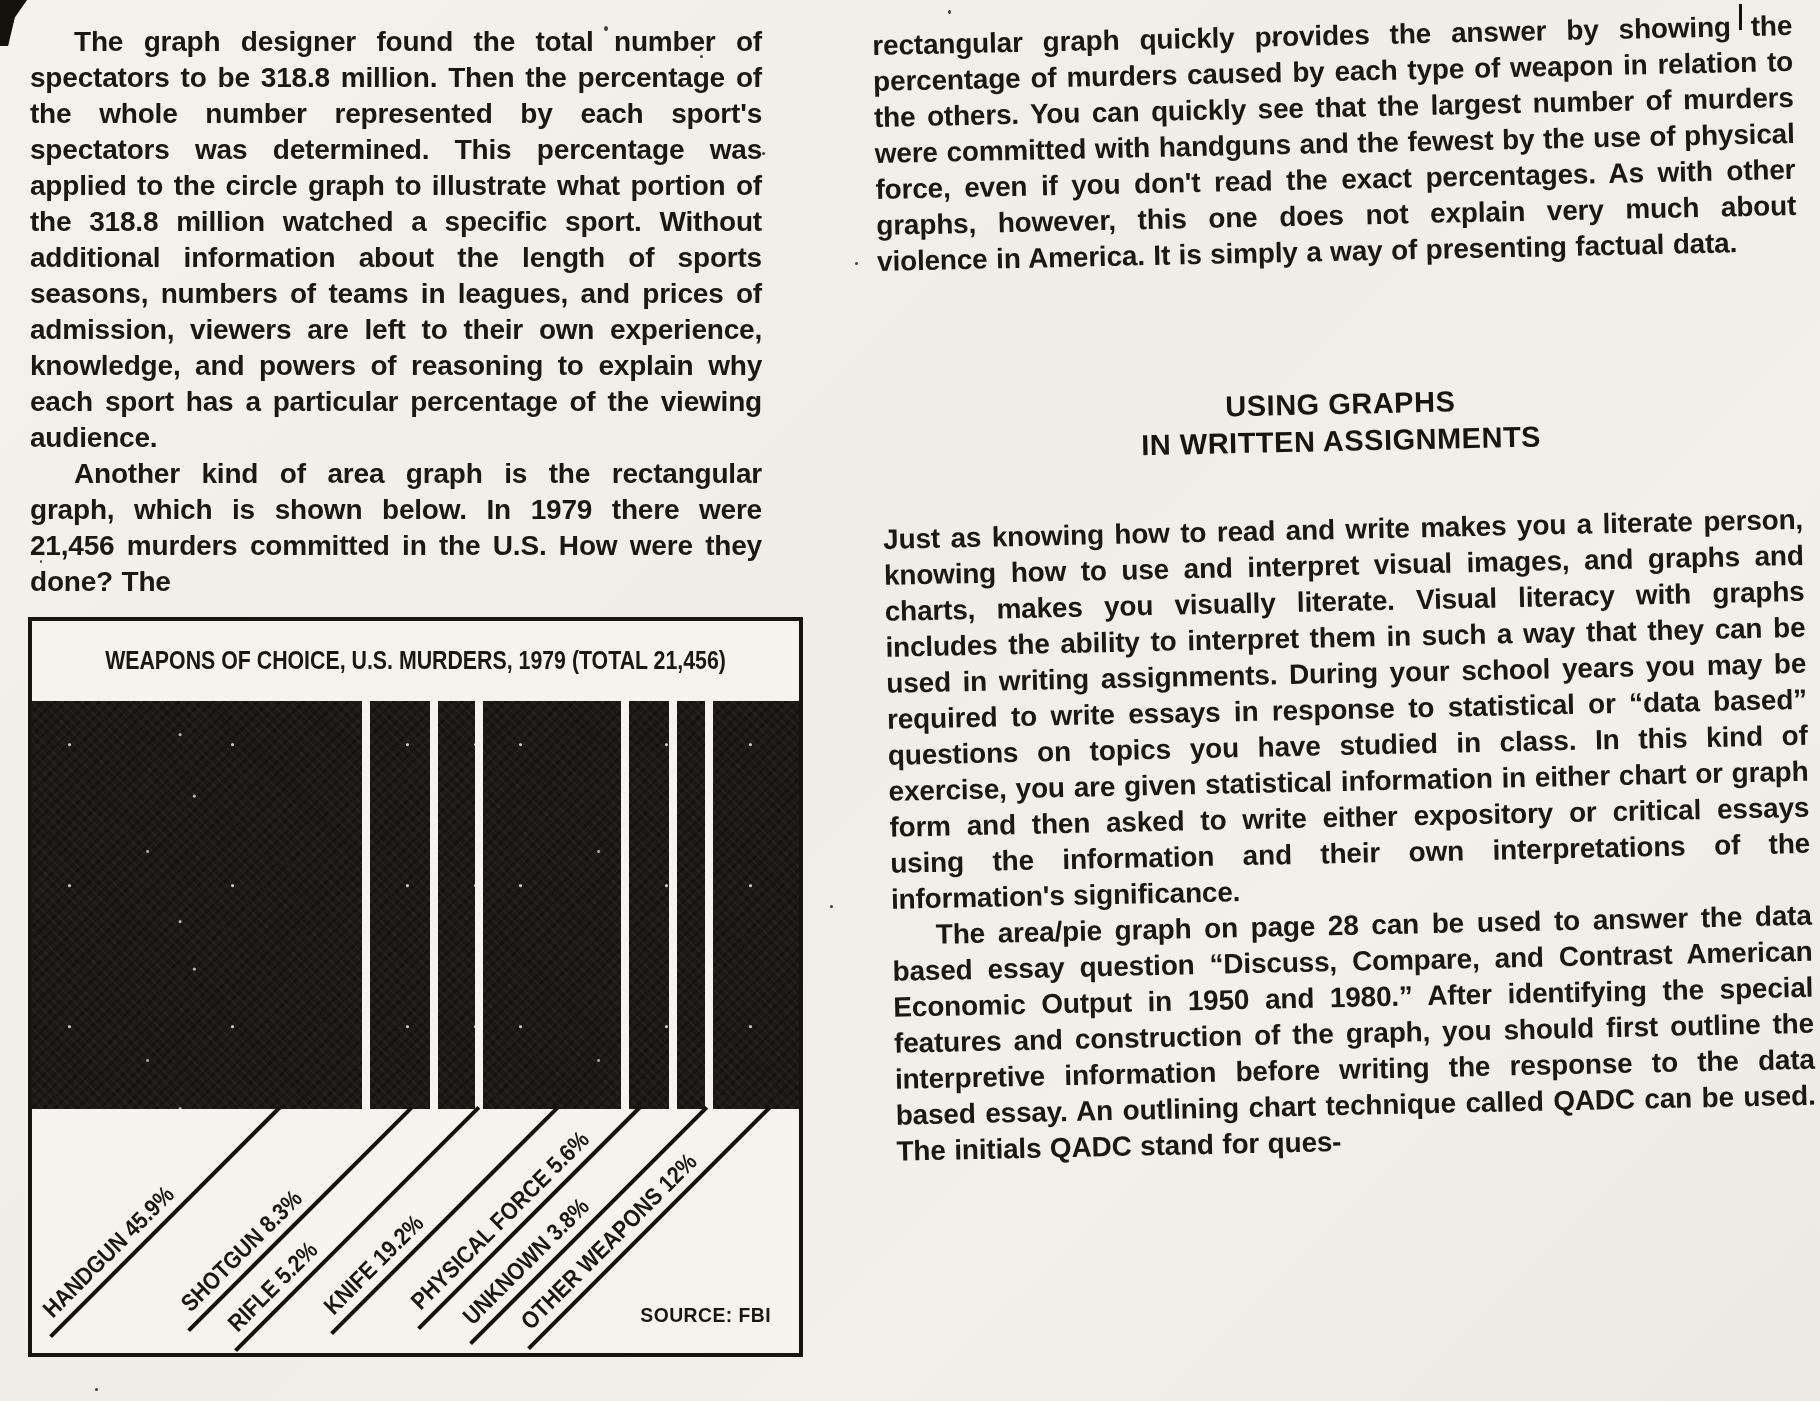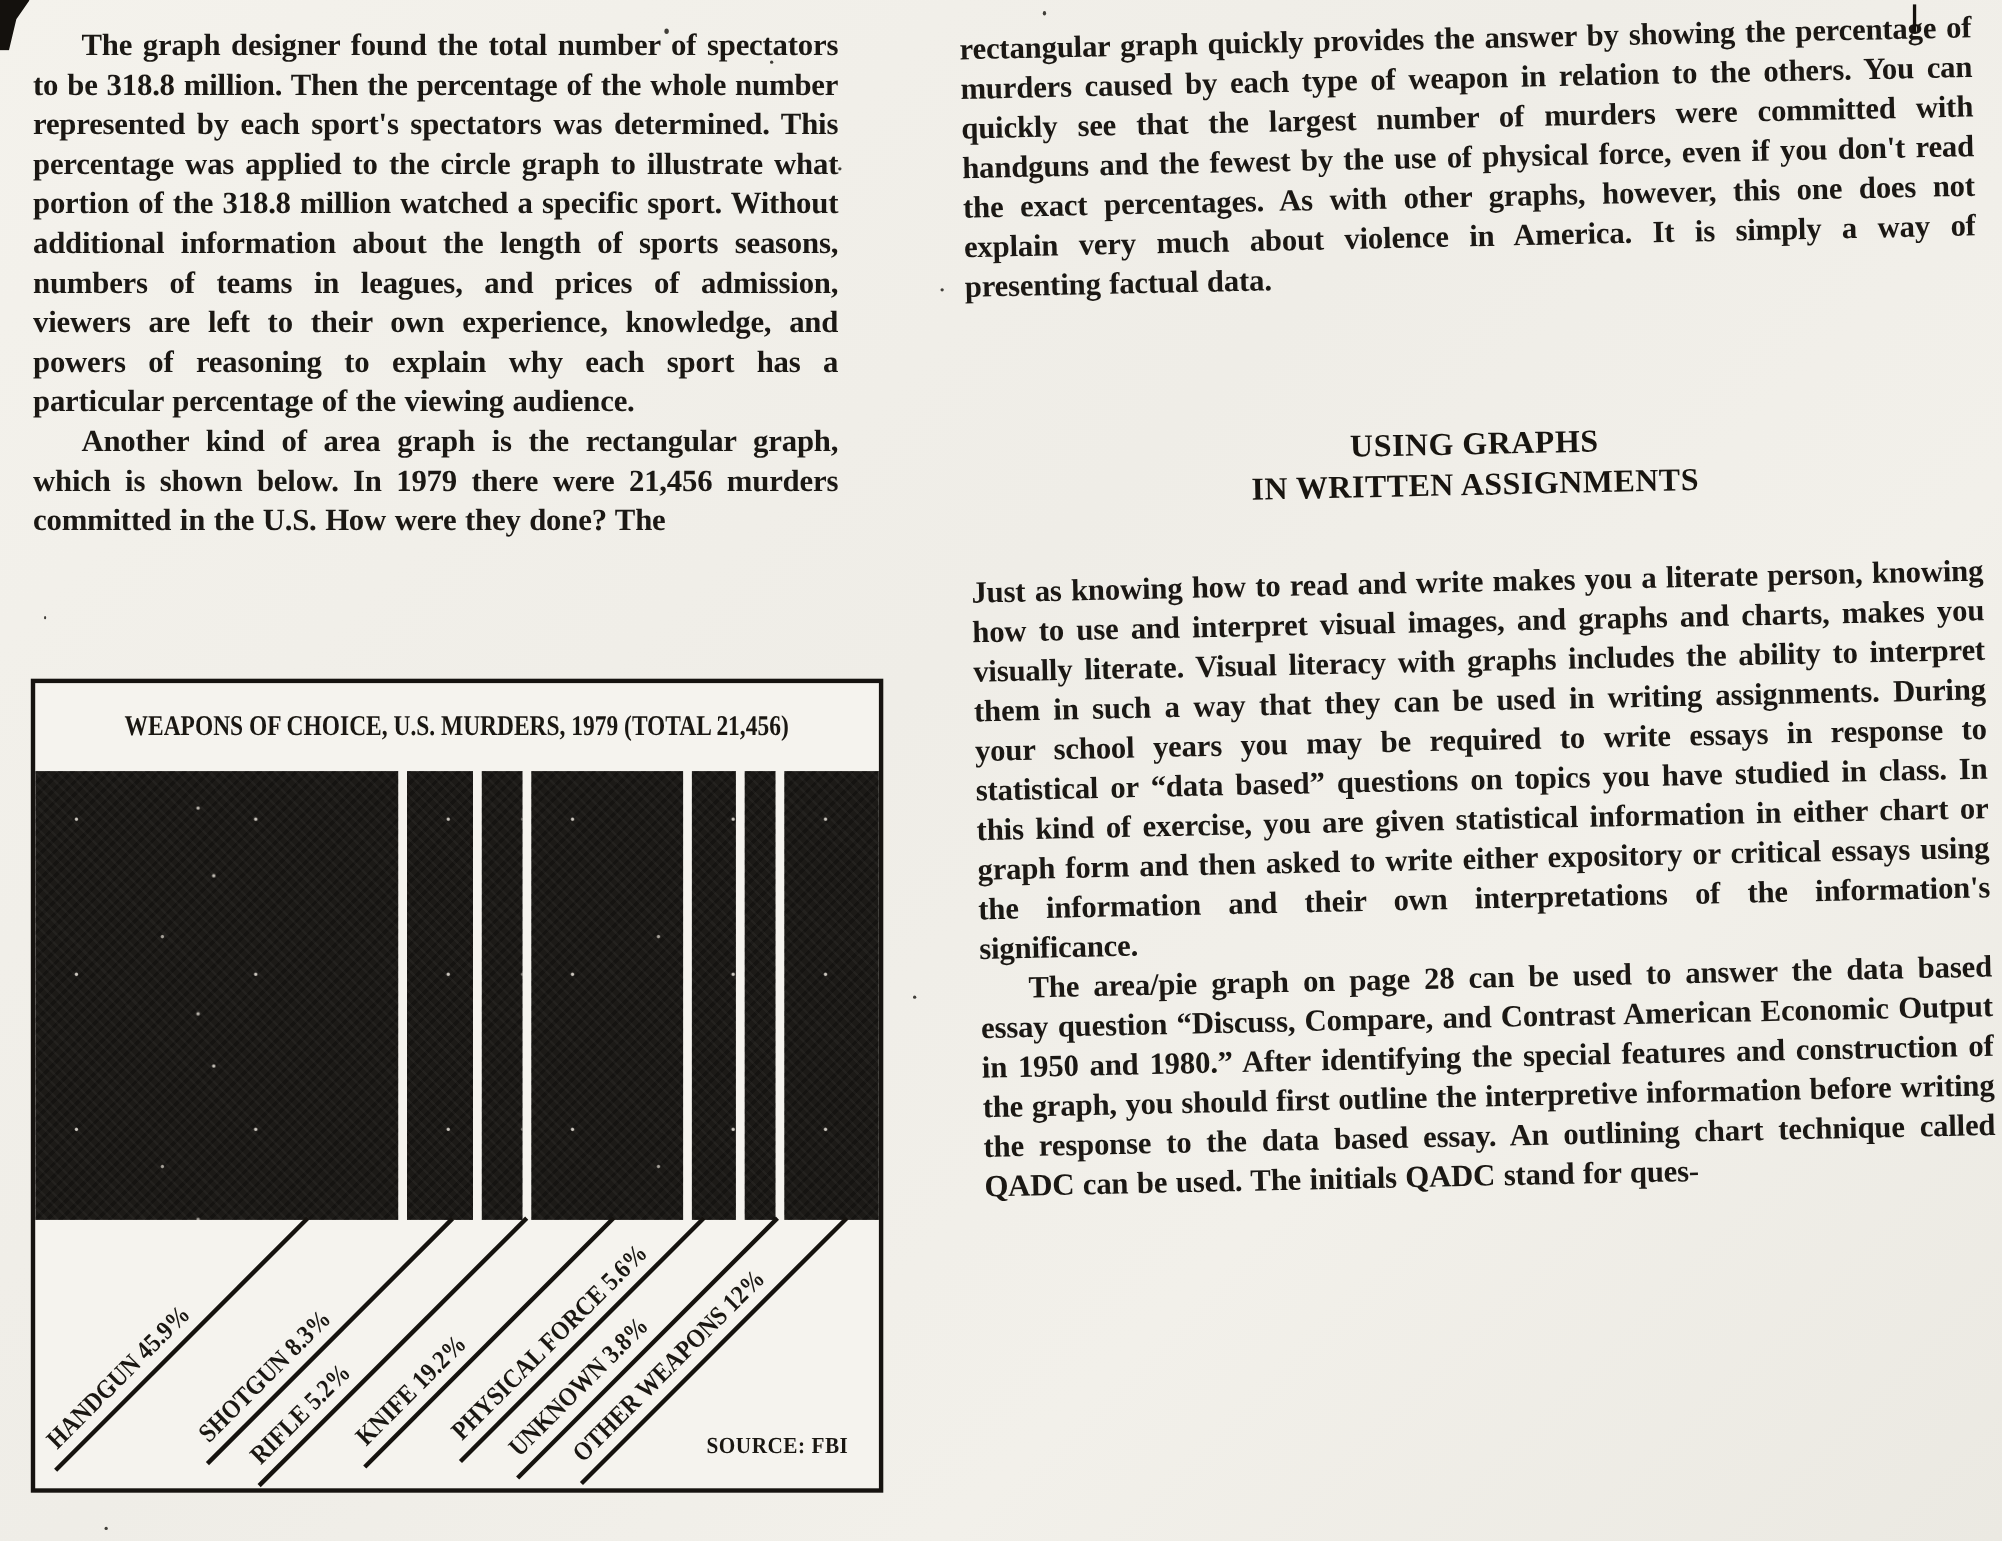--- a/index.html
+++ b/index.html
@@ -1,19 +1,19 @@
 <!DOCTYPE html>
 <html><head>
 <meta charset="utf-8">
 <style>
   html,body{margin:0;padding:0;background:#d8d5cf;}
   .page{
     position:relative;width:1820px;height:1401px;overflow:hidden;
     background:linear-gradient(135deg,#f4f2ec 0%,#efede7 45%,#f2f0ea 70%,#ebe9e2 100%);
-    font-family:Liberation Serif, serif;
+    font-family:Liberation Sans, sans-serif;
     color:#1b1814;
   }
   .col{position:absolute;}
   .col p{
     margin:0;font-size:28px;line-height:36px;font-weight:700;
     text-align:justify;letter-spacing:-0.2px;word-spacing:1px;
   }
   .col p.indent{text-indent:44px;}
   .col-left{left:30px;top:24px;width:732px;}
   .col-right{left:872px;top:28px;width:920px;transform:rotate(-1.25deg);transform-origin:0 0;}

